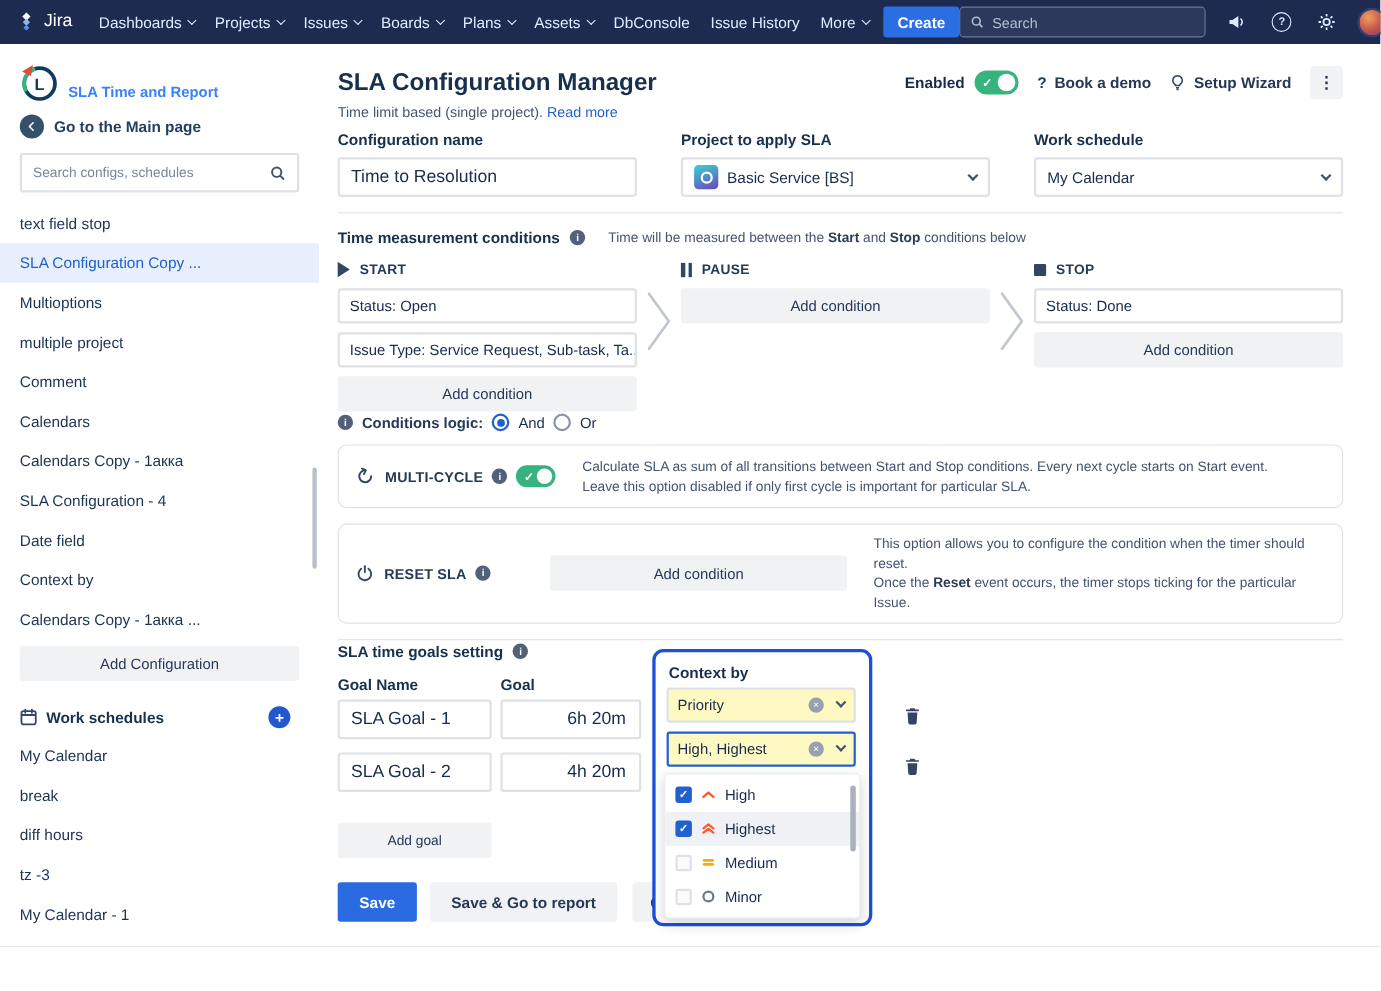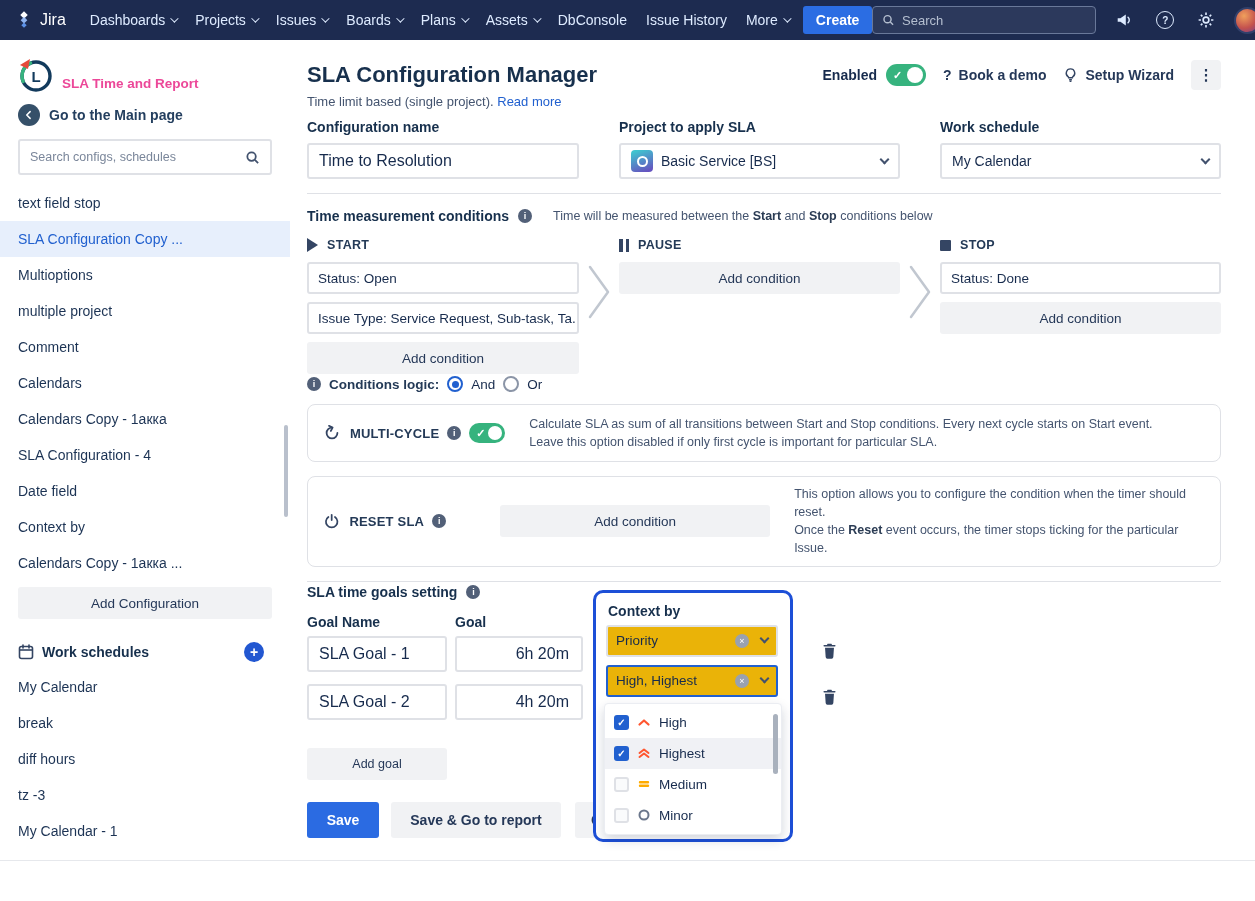--- a/index.html
+++ b/index.html
@@ -21,21 +21,21 @@
   .help-circle { width:18px; height:18px; border:1.6px solid #deebff; border-radius:50%; display:flex; align-items:center; justify-content:center; font-size:10px; font-weight:700; }
   .avatar { width:27px; height:27px; border-radius:50%; background:radial-gradient(circle at 35% 30%, #f0a05c, #c4524e 55%, #703d8f); border:2px solid #32406b; }
 
   
   .app { display:flex; height:861px; position:relative; }
   .bottom-line { position:absolute; left:0; top:820px; width:1255px; border-top:1px solid #e6e8ec; }
 
   
   .sidebar { flex:0 0 290px; width:290px; position:relative; padding-top:14px; background:#fff; }
   .logo-row { display:flex; align-items:flex-end; gap:7px; padding-left:15px; margin-bottom:10px; }
-  .app-name { font-weight:700; font-size:13.5px; color:#ec4899; padding-bottom:3px; }
+  .app-name { font-weight:700; font-size:13.5px; color:#3b82f6; padding-bottom:3px; }
   .back-row { display:flex; align-items:center; gap:9px; padding-left:18px; margin-bottom:13px; font-size:14px; font-weight:600; color:#243f5f; cursor:pointer; }
   .back-circle { width:22px; height:22px; border-radius:50%; background:#355069; display:flex; align-items:center; justify-content:center; flex:0 0 auto; }
   .sb-search { margin:0 18px 10px 18px; display:flex; align-items:center; border:2px solid #dfe1e6; border-radius:3px; height:36px; padding:0 10px; color:#54657e; }
   .sb-search input { border:none; outline:none; font-size:12.5px; flex:1; color:#172b4d; font-family:inherit; }
   .sb-search input::placeholder { color:#7a869a; }
   .sb-item { height:36px; display:flex; align-items:center; padding-left:18px; font-size:14px; color:#1c3354; cursor:pointer; white-space:nowrap; overflow:hidden; }
   .sb-item.selected { background:#e7effc; color:#2160cf; }
   .add-config { margin:6px 18px 0 18px; height:32px; background:#f1f2f4; border-radius:3px; display:flex; align-items:center; justify-content:center; font-size:13.5px; color:#253858; cursor:pointer; }
   .ws-header { display:flex; align-items:center; gap:8px; padding-left:18px; margin-top:16px; height:34px; font-weight:700; font-size:14px; color:#17304d; }
   .plus-circle { margin-left:auto; margin-right:26px; width:20px; height:20px; border-radius:50%; background:#2257d1; color:#fff; display:flex; align-items:center; justify-content:center; font-size:14px; font-weight:700; cursor:pointer; }
@@ -95,21 +95,21 @@
   .card-desc { font-size:12.5px; color:#44546f; line-height:1.45; }
   .mc-desc { margin-left:24px; }
   .reset-addwrap { width:270px; margin-left:46px; flex:0 0 auto; }
   .reset-desc { margin-left:24px; }
   .card .info { margin-right:8px; }
 
   
   .goals { position:relative; height:262px; }
   .abs { position:absolute; }
   .glabel { font-weight:700; font-size:14px; color:#17304d; }
-  .mini-select { height:32px; border:2px solid #dfe1e6; border-radius:3px; display:flex; align-items:center; gap:6px; padding:0 8px; font-size:13.5px; background:#eab308; cursor:pointer; }
+  .mini-select { height:32px; border:2px solid #dfe1e6; border-radius:3px; display:flex; align-items:center; gap:6px; padding:0 8px; font-size:13.5px; background:#fef9c3; cursor:pointer; }
   .mini-select.focus { border-color:#2160cf; }
   .clear-ic { width:14px; height:14px; border-radius:50%; background:#99a1b0; color:#fff; font-size:9px; display:flex; align-items:center; justify-content:center; margin-left:auto; cursor:pointer; flex:0 0 auto; }
   .ann-box { position:absolute; left:286px; top:8px; width:200px; height:252px; background:#fff; border:3px solid #1d4fd7; border-radius:10px; z-index:5; }
   .dropdown { position:absolute; left:8px; top:110px; width:178px; background:#fff; border:1px solid #ebedf2; border-radius:4px; box-shadow:0 5px 12px rgba(9,30,66,.18); padding:3px 0; }
   .dd-item { height:31px; display:flex; align-items:center; gap:8px; padding:0 9px; font-size:13.5px; cursor:pointer; }
   .dd-item.hl { background:#f0f1f5; }
   .dd-scroll { position:absolute; right:3px; top:10px; width:5px; height:60px; background:#a9b1bd; border-radius:3px; }
   .cb { width:15px; height:15px; border-radius:3px; display:flex; align-items:center; justify-content:center; flex:0 0 auto; }
   .cb.on { background:#2160cf; color:#fff; font-size:10px; font-weight:700; }
   .cb.off { background:#fafbfc; border:2px solid #dfe1e6; }

